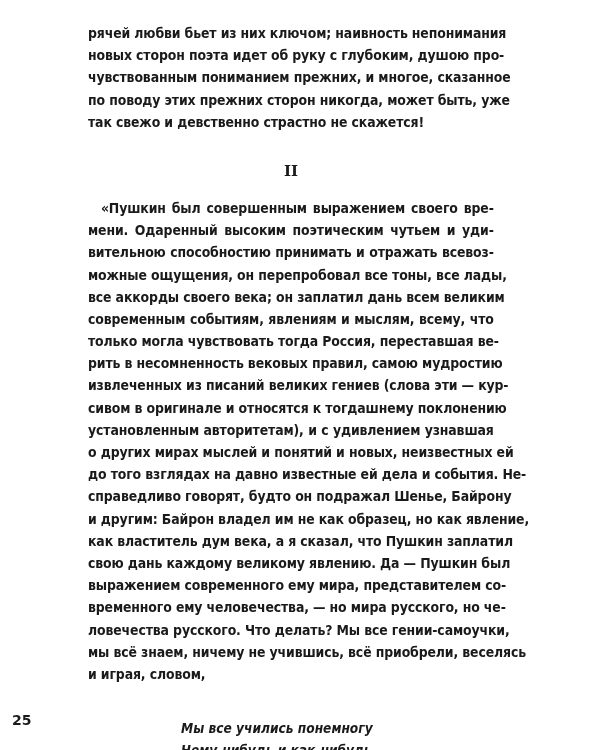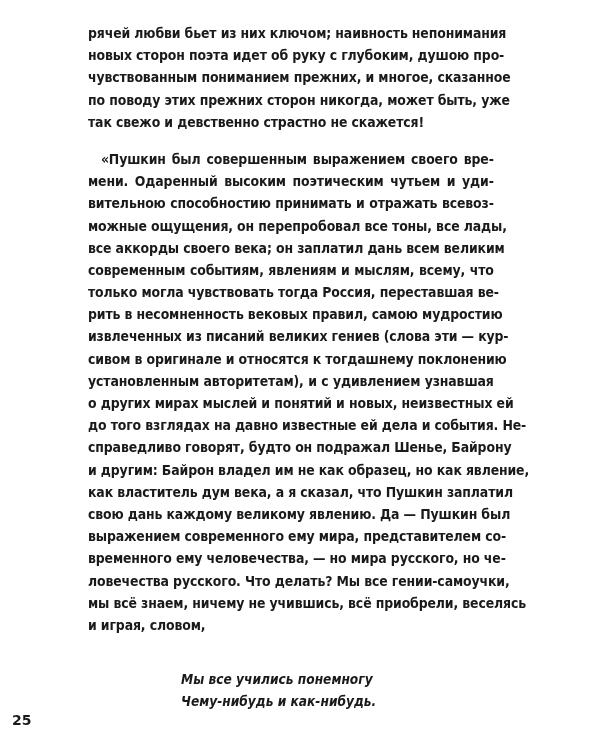--- a/index.html
+++ b/index.html
@@ -85,20 +85,21 @@
 
 <div class="page">
   <div class="para">
     <span class="line">рячей любви бьет из них ключом; наивность непонимания</span>
     <span class="line">новых сторон поэта идет об руку с глубоким, душою про-</span>
     <span class="line">чувствованным пониманием прежних, и многое, сказанное</span>
     <span class="line">по поводу этих прежних сторон никогда, может быть, уже</span>
     <span class="line last">так свежо и девственно страстно не скажется!</span>
   </div>
 
+  <div class="section-heading">II</div>
 
   <div class="para para2">
     <span class="line indent">«Пушкин был совершенным выражением своего вре-</span>
     <span class="line">мени. Одаренный высоким поэтическим чутьем и уди-</span>
     <span class="line">вительною способностию принимать и отражать всевоз-</span>
     <span class="line">можные ощущения, он перепробовал все тоны, все лады,</span>
     <span class="line">все аккорды своего века; он заплатил дань всем великим</span>
     <span class="line">современным событиям, явлениям и мыслям, всему, что</span>
     <span class="line">только могла чувствовать тогда Россия, переставшая ве-</span>
     <span class="line">рить в несомненность вековых правил, самою мудростию</span>

